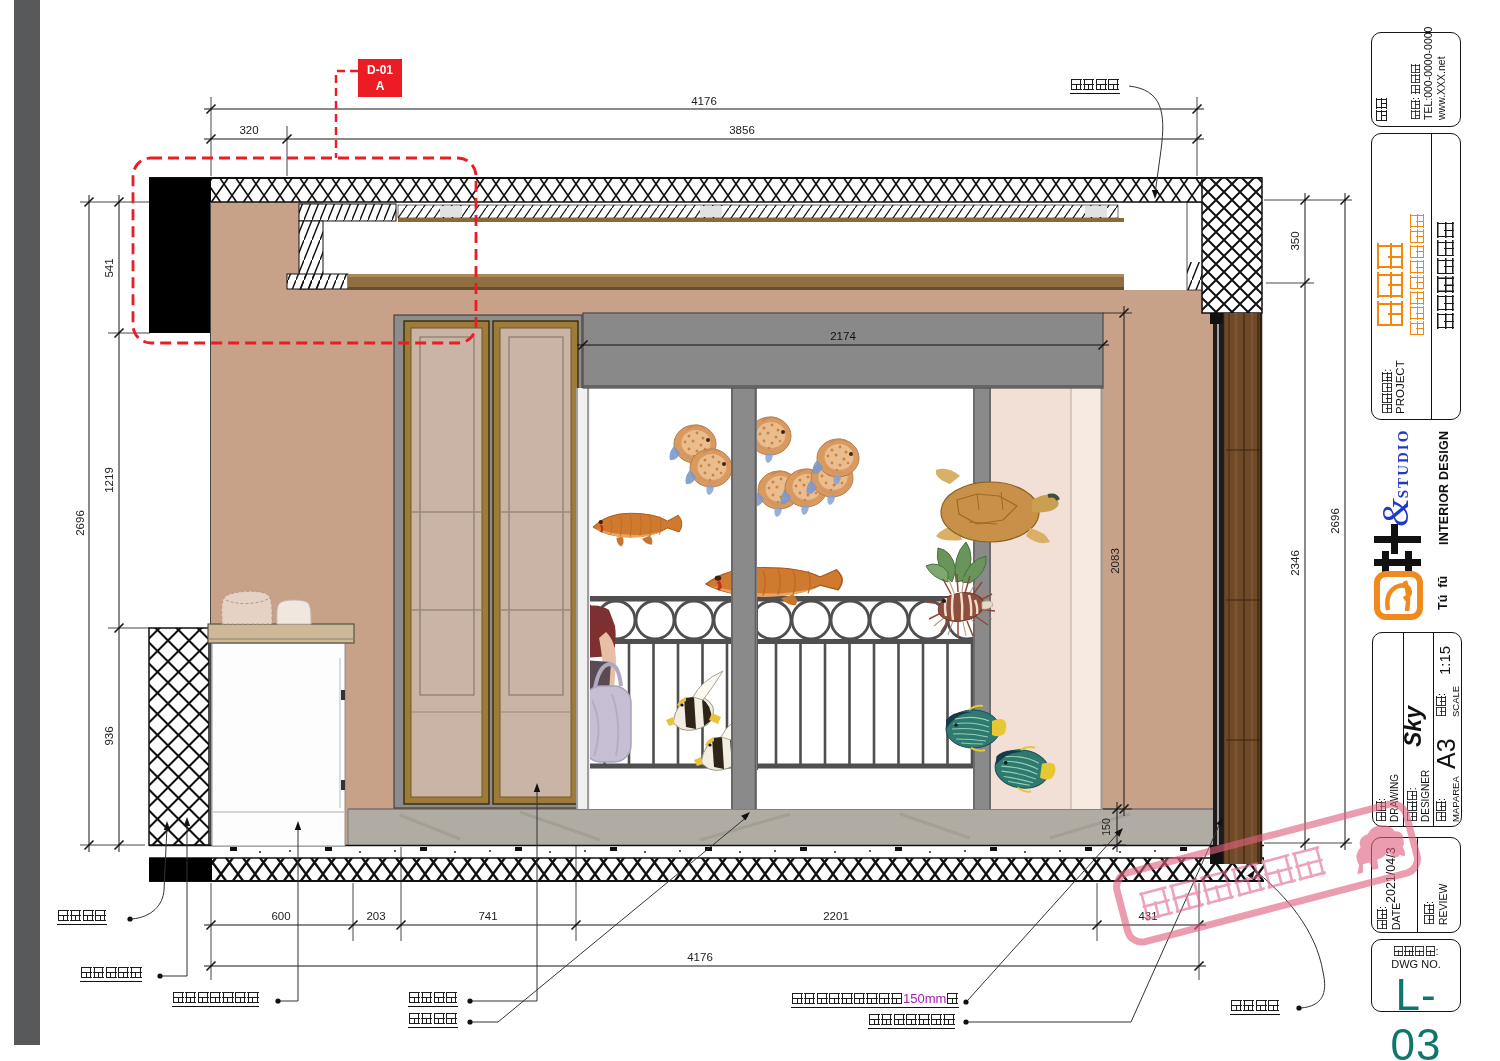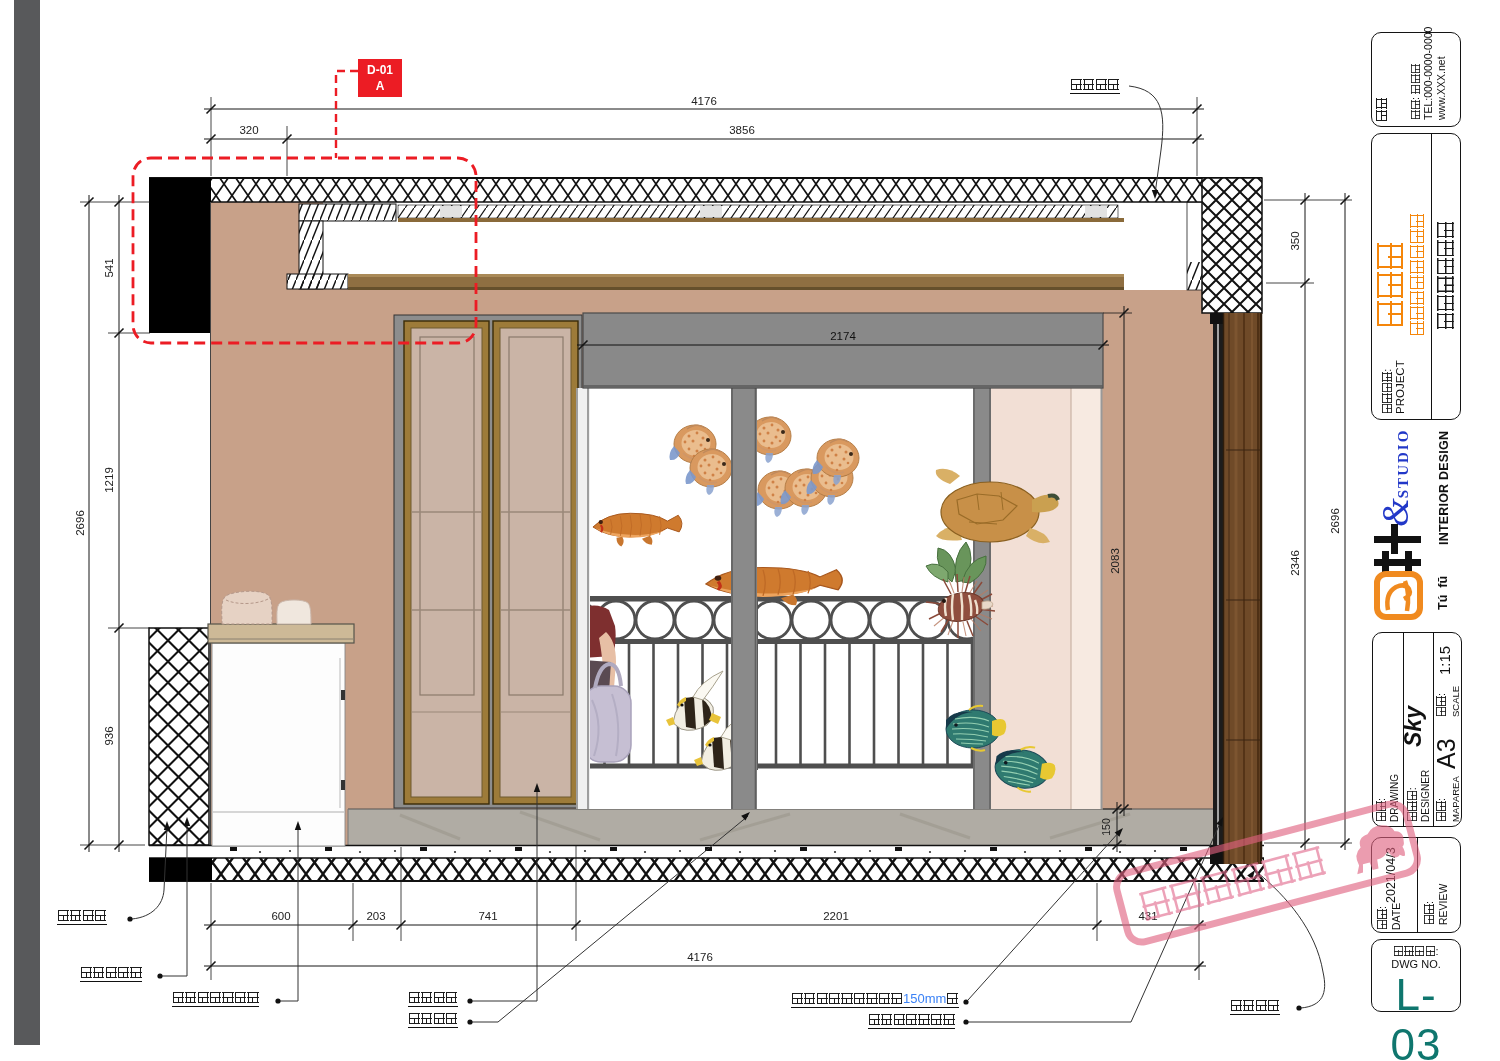--- a/index.html
+++ b/index.html
@@ -10,21 +10,21 @@
 
 .g{display:inline-block;width:.86em;height:.88em;margin:0 .05em;vertical-align:-.08em;background-repeat:no-repeat;
 background-image:
  linear-gradient(var(--c),var(--c)),linear-gradient(var(--c),var(--c)),linear-gradient(var(--c),var(--c)),
  linear-gradient(var(--c),var(--c)),linear-gradient(var(--c),var(--c)),linear-gradient(var(--c),var(--c));
 background-size:100% 9%,100% 9%,100% 9%,9% 100%,9% 100%,9% 58%;
 background-position:0 0,0 52%,0 100%,4% 0,92% 0,48% 100%;}
 .gb{--c:#1a1a1a;}
 .go{--c:#f5860a;}
 .gp{--c:#e26a8d;}
-.ann{position:absolute;font-size:13px;color:#3b82f6;white-space:nowrap;}
+.ann{position:absolute;font-size:13px;color:#a21caf;white-space:nowrap;}
 .u{border-bottom:1.3px solid #111;padding-bottom:1px;}
 .tb{position:absolute;background:#fff;border:1.5px solid #141414;border-radius:10px;}
 .s{font-size:10.5px;color:#111;line-height:13px;white-space:nowrap;}
 </style></head>
 <body>
 <div id="page">
 <svg class="abs" style="left:0;top:0" width="1500" height="1061" viewBox="0 0 1500 1061">
 <defs>
 <pattern id="xh1" width="32" height="23" patternUnits="userSpaceOnUse">
  <path d="M0,23 L16,0 L32,23 M0,0 L16,23 L32,0" stroke="#111" stroke-width="1.7" fill="none"></path>

